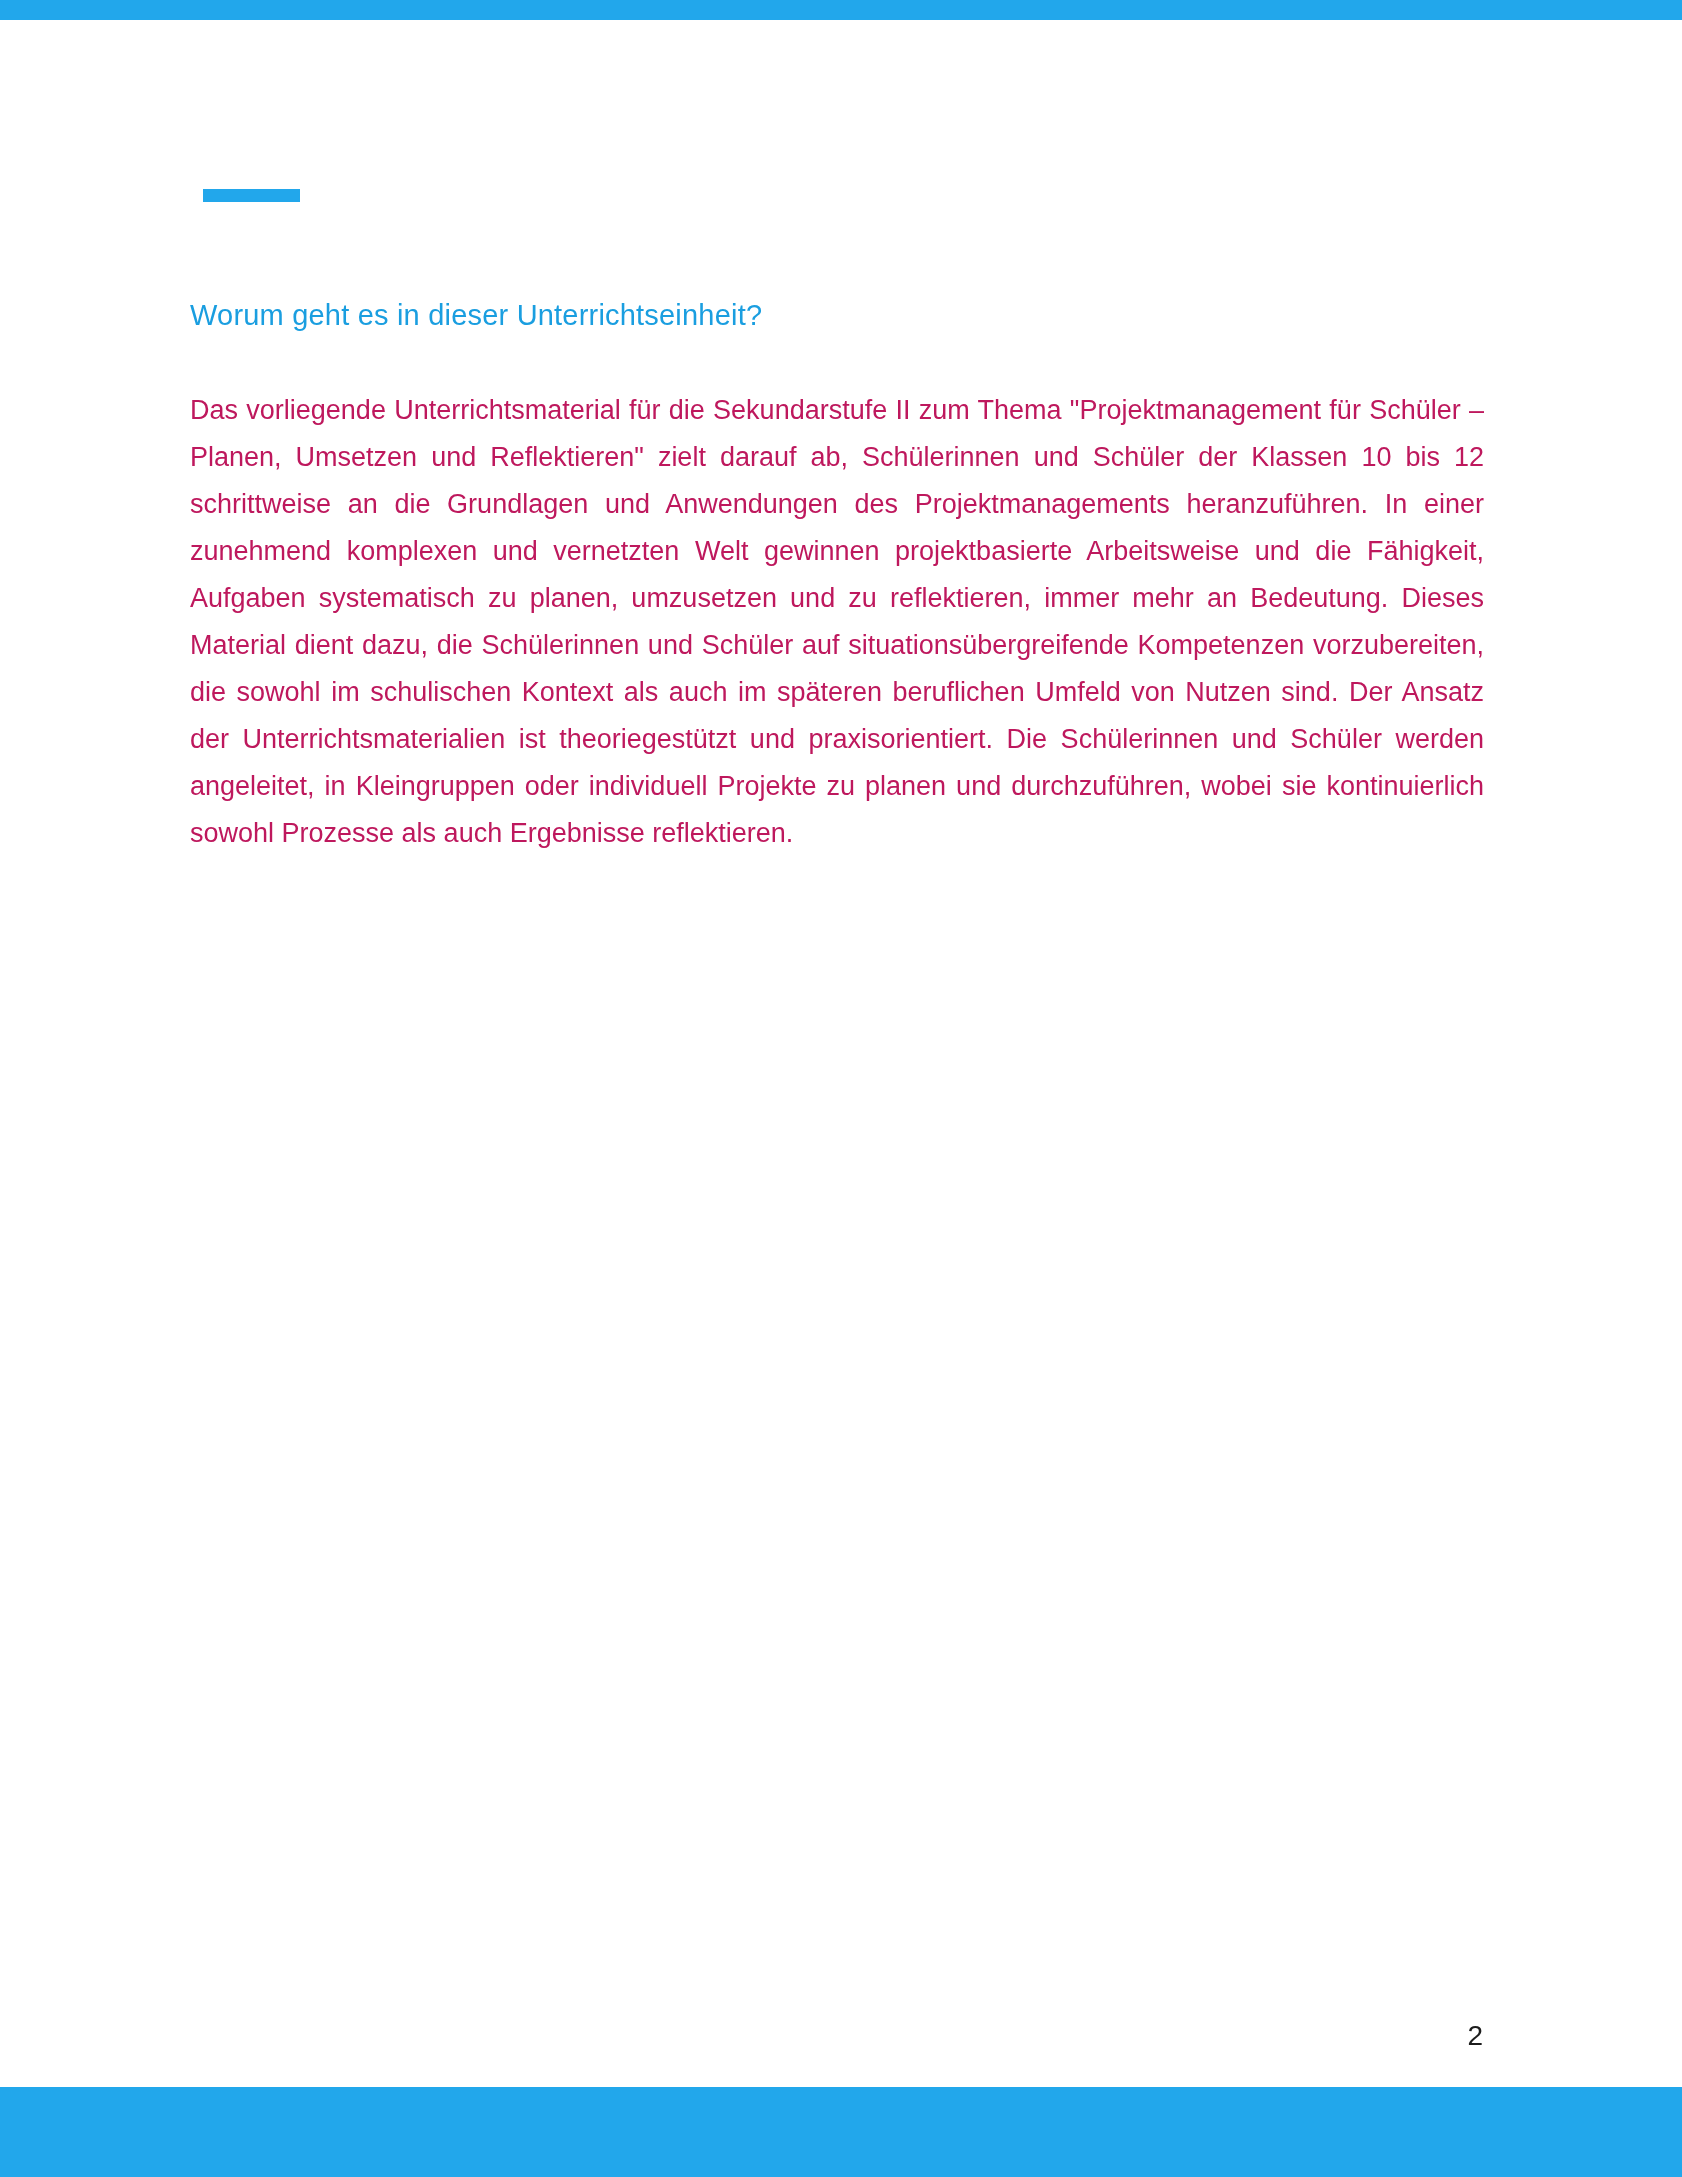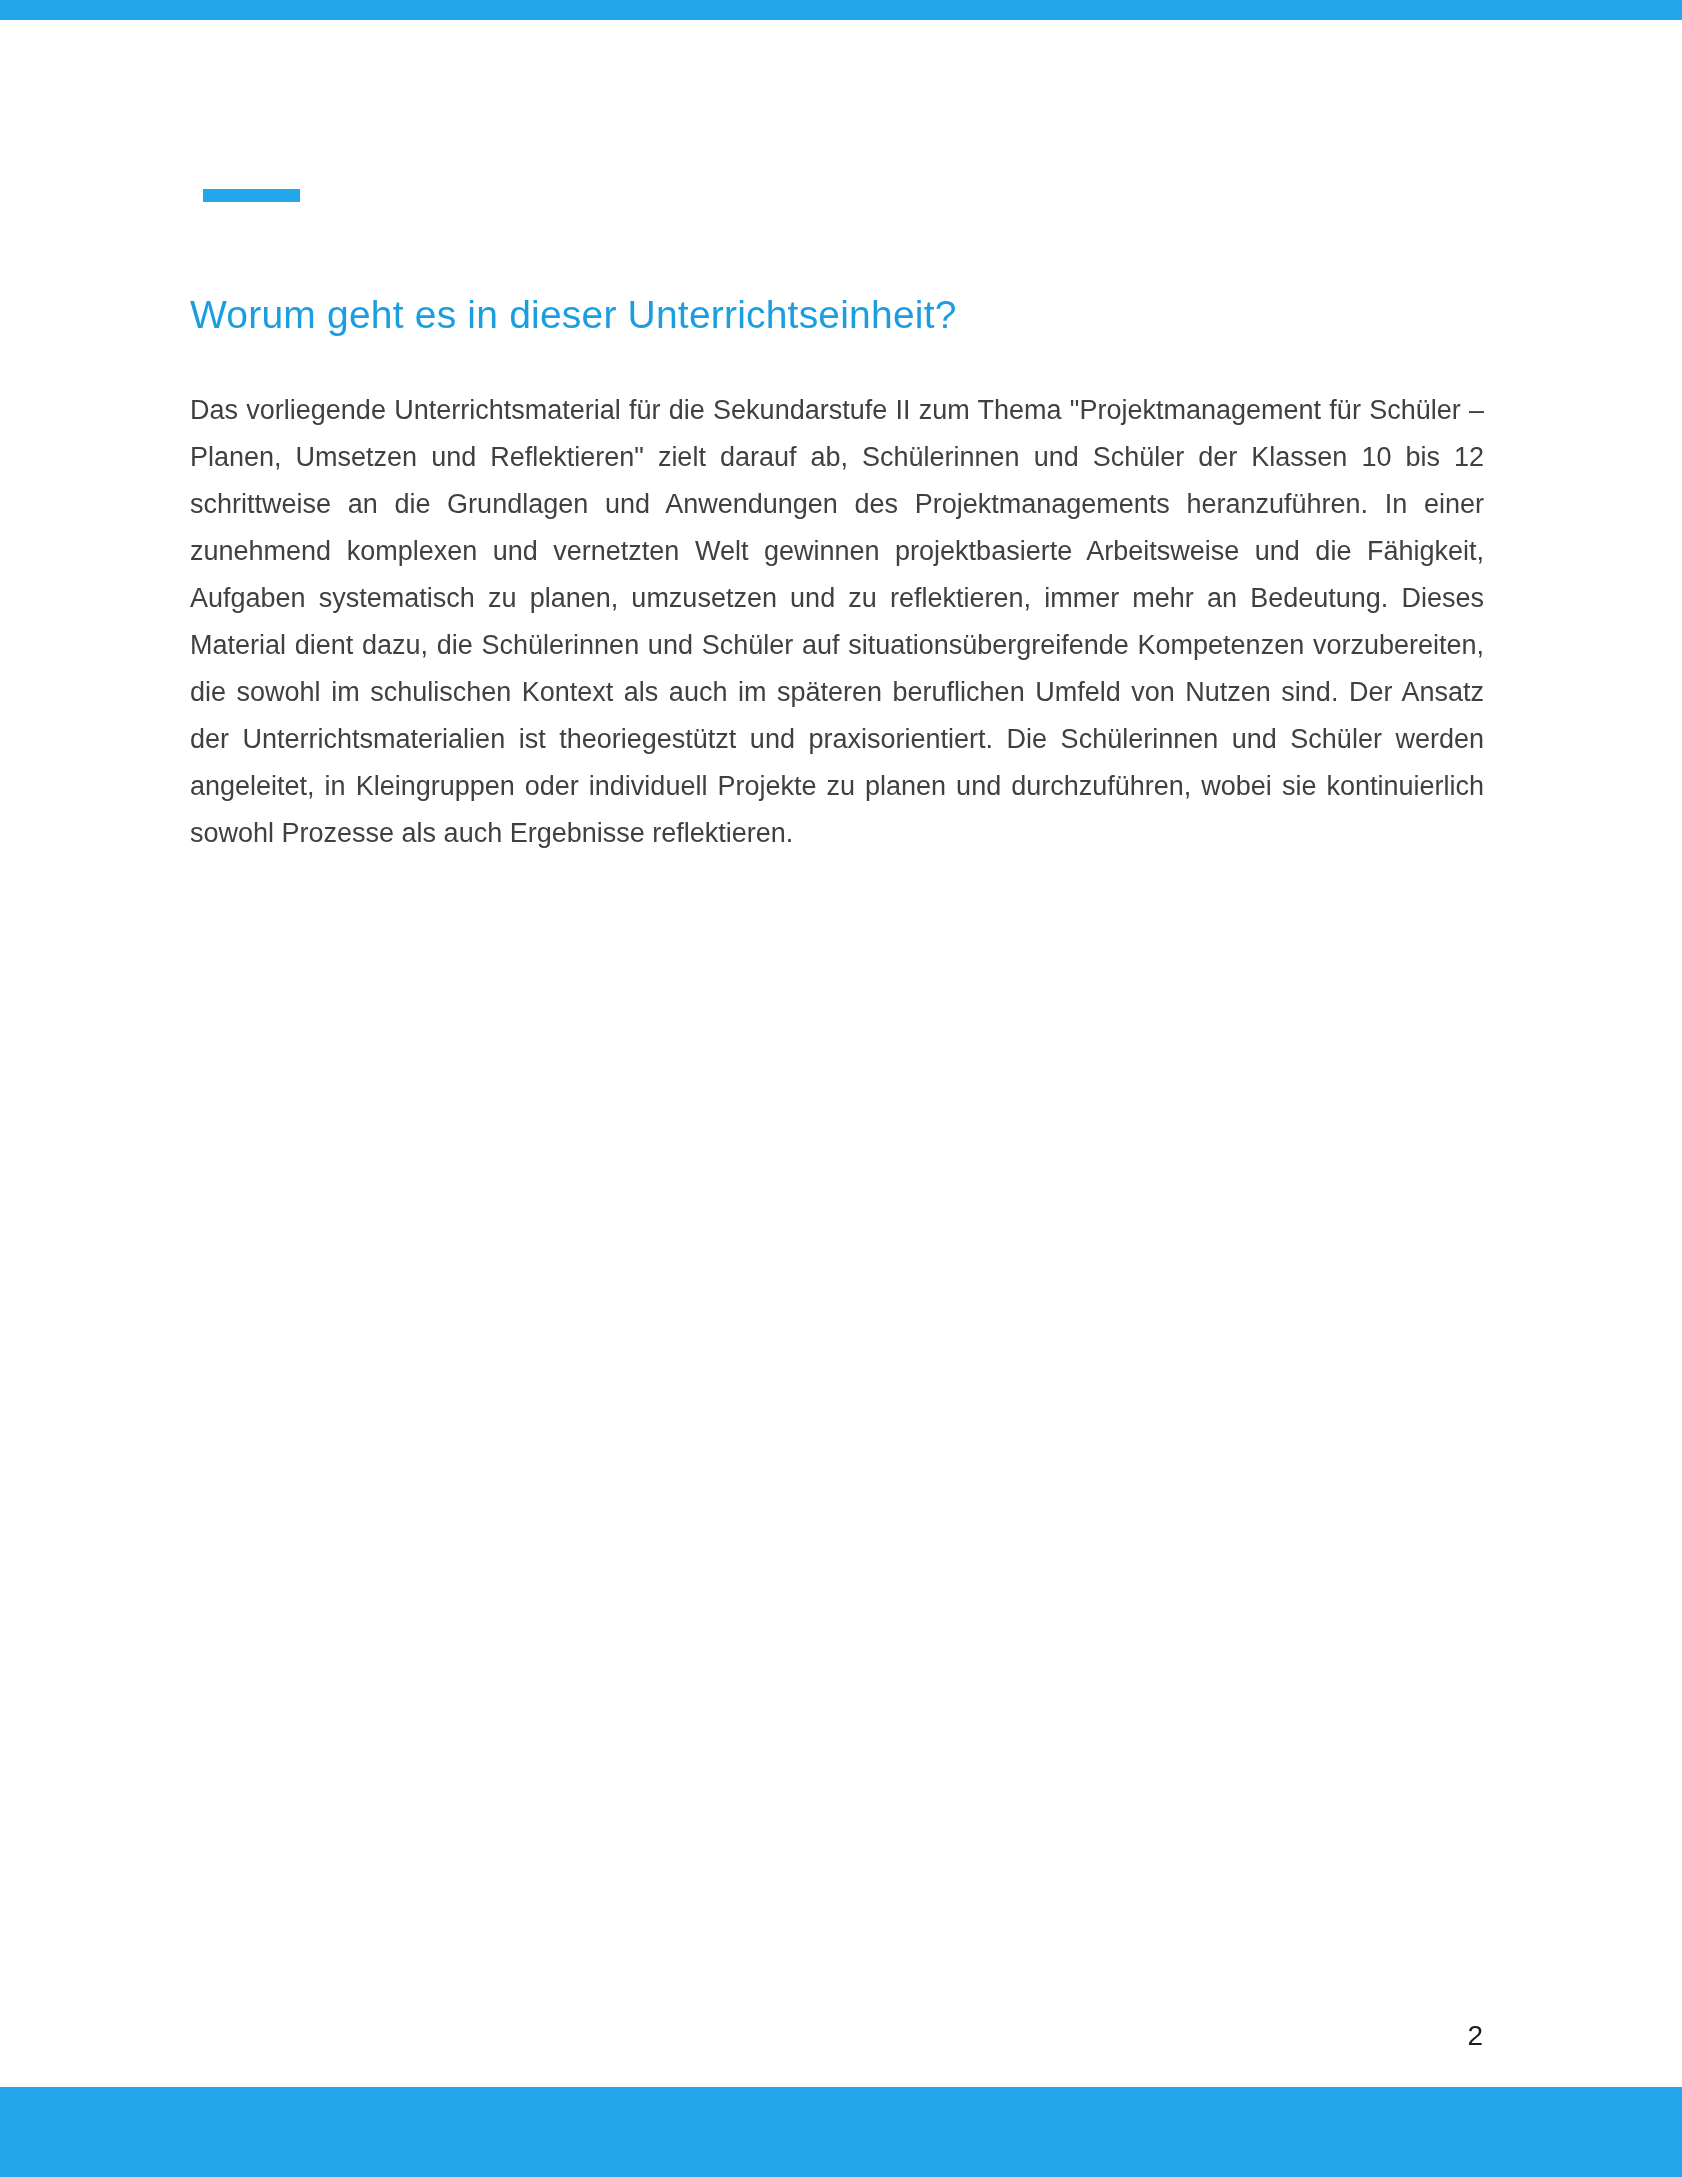--- a/index.html
+++ b/index.html
@@ -50,39 +50,39 @@
     background: #22a7eb;
   }
 
   .heading {
     position: absolute;
     left: 190px;
     top: 291px;
     width: 1294px;
     margin: 0;
     font-family: "Liberation Sans", sans-serif;
-    font-size: 39px;
+    font-size: 29px;
     font-weight: 400;
     line-height: 48px;
     letter-spacing: 0.2px;
     color: #1a9ee0;
     white-space: nowrap;
   }
 
   .body-text {
     position: absolute;
     left: 190px;
     top: 387px;
     width: 1294px;
     margin: 0;
     font-family: "Liberation Sans", sans-serif;
     font-size: 27px;
     font-weight: 400;
     line-height: 47px;
-    color: #404040;
+    color: #be185d;
     text-align: justify;
     text-justify: inter-word;
     -webkit-hyphens: none;
     hyphens: none;
   }
 
   .page-number {
     position: absolute;
     left: 1051px;
     top: 2020px;

